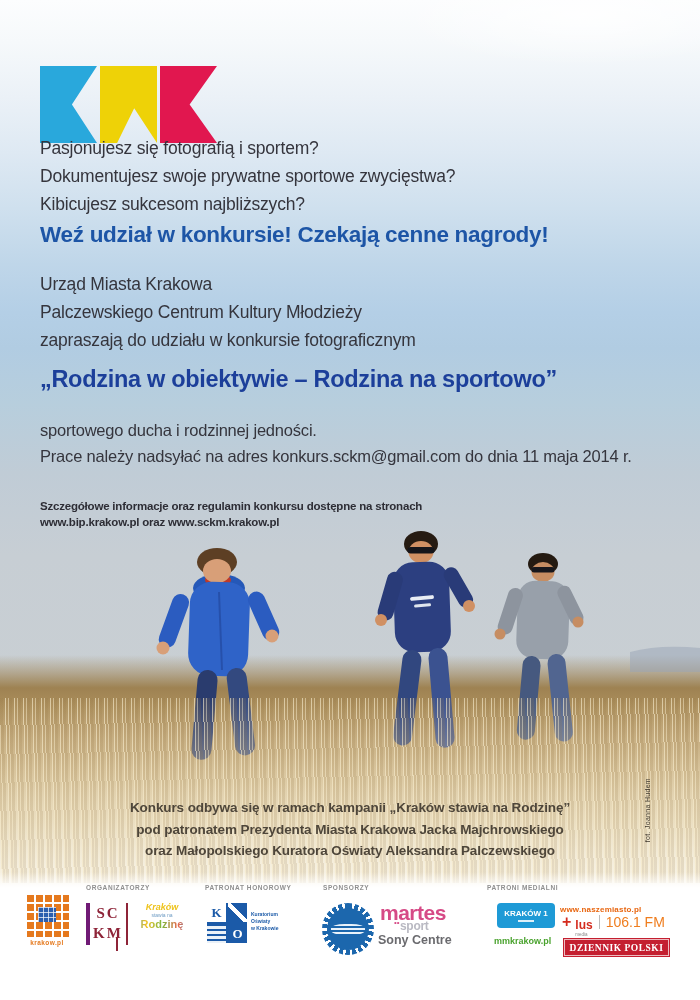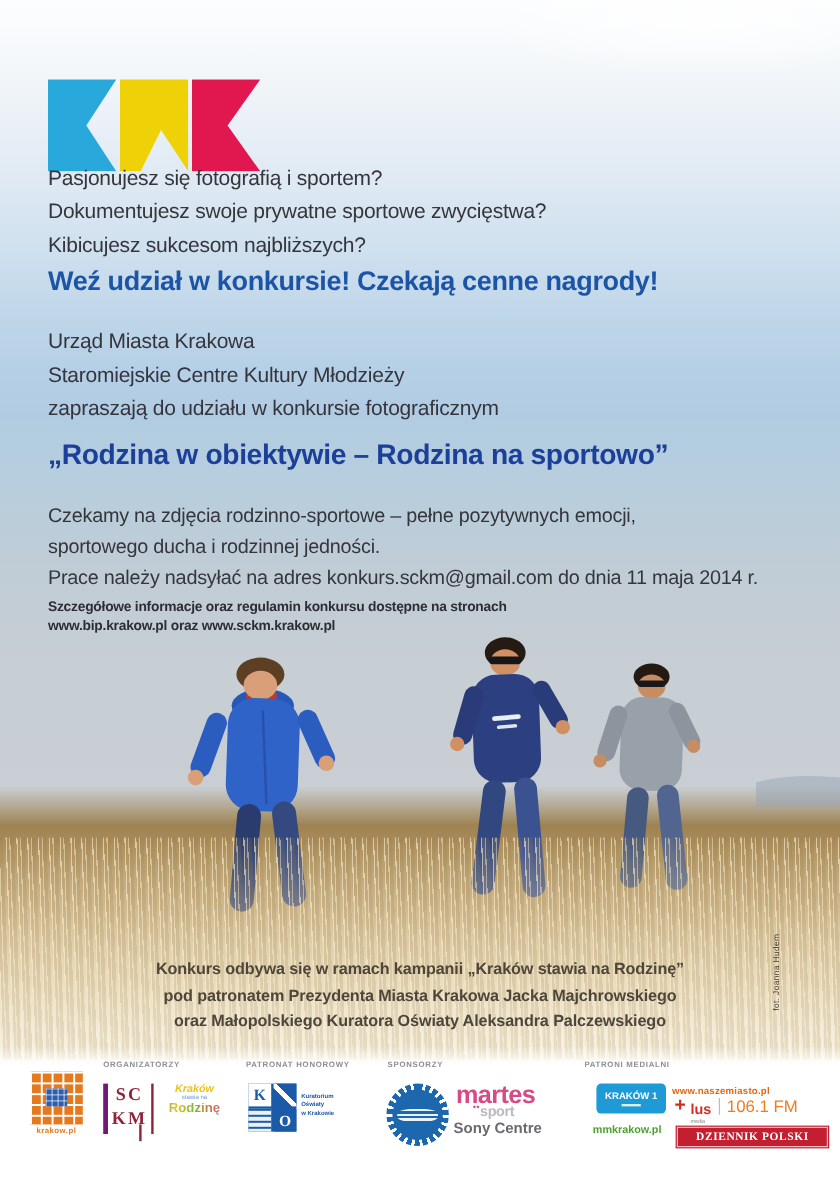--- a/index.html
+++ b/index.html
@@ -105,21 +105,21 @@
   .nm{position:absolute;left:560px;top:905px;font-size:8px;font-weight:bold;color:#e8650f;letter-spacing:.2px;}
   .plus{position:absolute;left:562px;top:915px;display:flex;align-items:flex-start;gap:4px;}
   .plus .sign{font-size:16px;font-weight:bold;color:#d42b1e;line-height:14px;}
   .plus .nm2{font-size:12px;font-weight:bold;color:#d42b1e;line-height:14px;}
   .plus .sub{font-size:4.5px;color:#8a8a8a;display:block;margin-top:-1px;}
   .plus .sep{width:1px;height:14px;background:#bbb;margin:0 2px;}
   .plus .freq{font-size:14px;font-weight:normal;color:#ef7d1e;line-height:14px;}
   .mm{position:absolute;left:494px;top:936px;font-size:9px;font-weight:bold;color:#4aa32e;}
   .mm::before{content:"";position:absolute;left:22px;top:-5px;width:16px;height:16px;
     border-radius:50%;background:radial-gradient(#d6372b 40%,rgba(214,55,43,0) 70%);z-index:-1;}
-  .dziennik{position:absolute;left:563px;top:938px;width:128px;height:19px;background:#c41f30;
+  .dziennik{position:absolute;left:563px;top:938px;width:107px;height:19px;background:#c41f30;
     color:#fff;font-family:"Liberation Serif",serif;font-weight:bold;font-size:9.5px;
     letter-spacing:.5px;display:flex;align-items:center;justify-content:center;
     box-shadow:inset 0 0 0 1px #c41f30,inset 0 0 0 2px rgba(255,255,255,.7);}
 </style>
 </head>
 <body>
 
 <div class="poster">
 
   <div class="sky"></div>
@@ -182,28 +182,27 @@
   <div class="tx intro">
     <div>Pasjonujesz się fotografią i sportem?</div>
     <div>Dokumentujesz swoje prywatne sportowe zwycięstwa?</div>
     <div>Kibicujesz sukcesom najbliższych?</div>
   </div>
 
   <h1 class="tx cta">Weź udział w konkursie! Czekają cenne nagrody!</h1>
 
   <div class="tx orgs">
     <div>Urząd Miasta Krakowa</div>
-    <div>Staromiejskie Centre Kultury Młodzieży</div>
+    <div>Palczewskiego Centrum Kultury Młodzieży</div>
     <div>zapraszają do udziału w konkursie fotograficznym</div>
   </div>
 
   <h2 class="tx title">„Rodzina w obiektywie – Rodzina na sportowo”</h2>
 
   <div class="tx details">
-    <div>Czekamy na zdjęcia rodzinno-sportowe – pełne pozytywnych emocji,</div>
     <div>sportowego ducha i rodzinnej jedności.</div>
     <div>Prace należy nadsyłać na adres konkurs.sckm@gmail.com do dnia 11 maja 2014 r.</div>
   </div>
 
   <div class="tx info">
     <div>Szczegółowe informacje oraz regulamin konkursu dostępne na stronach</div>
     <div>www.bip.krakow.pl oraz www.sckm.krakow.pl</div>
   </div>
 
   <div class="credit">fot. Joanna Hudem</div>

